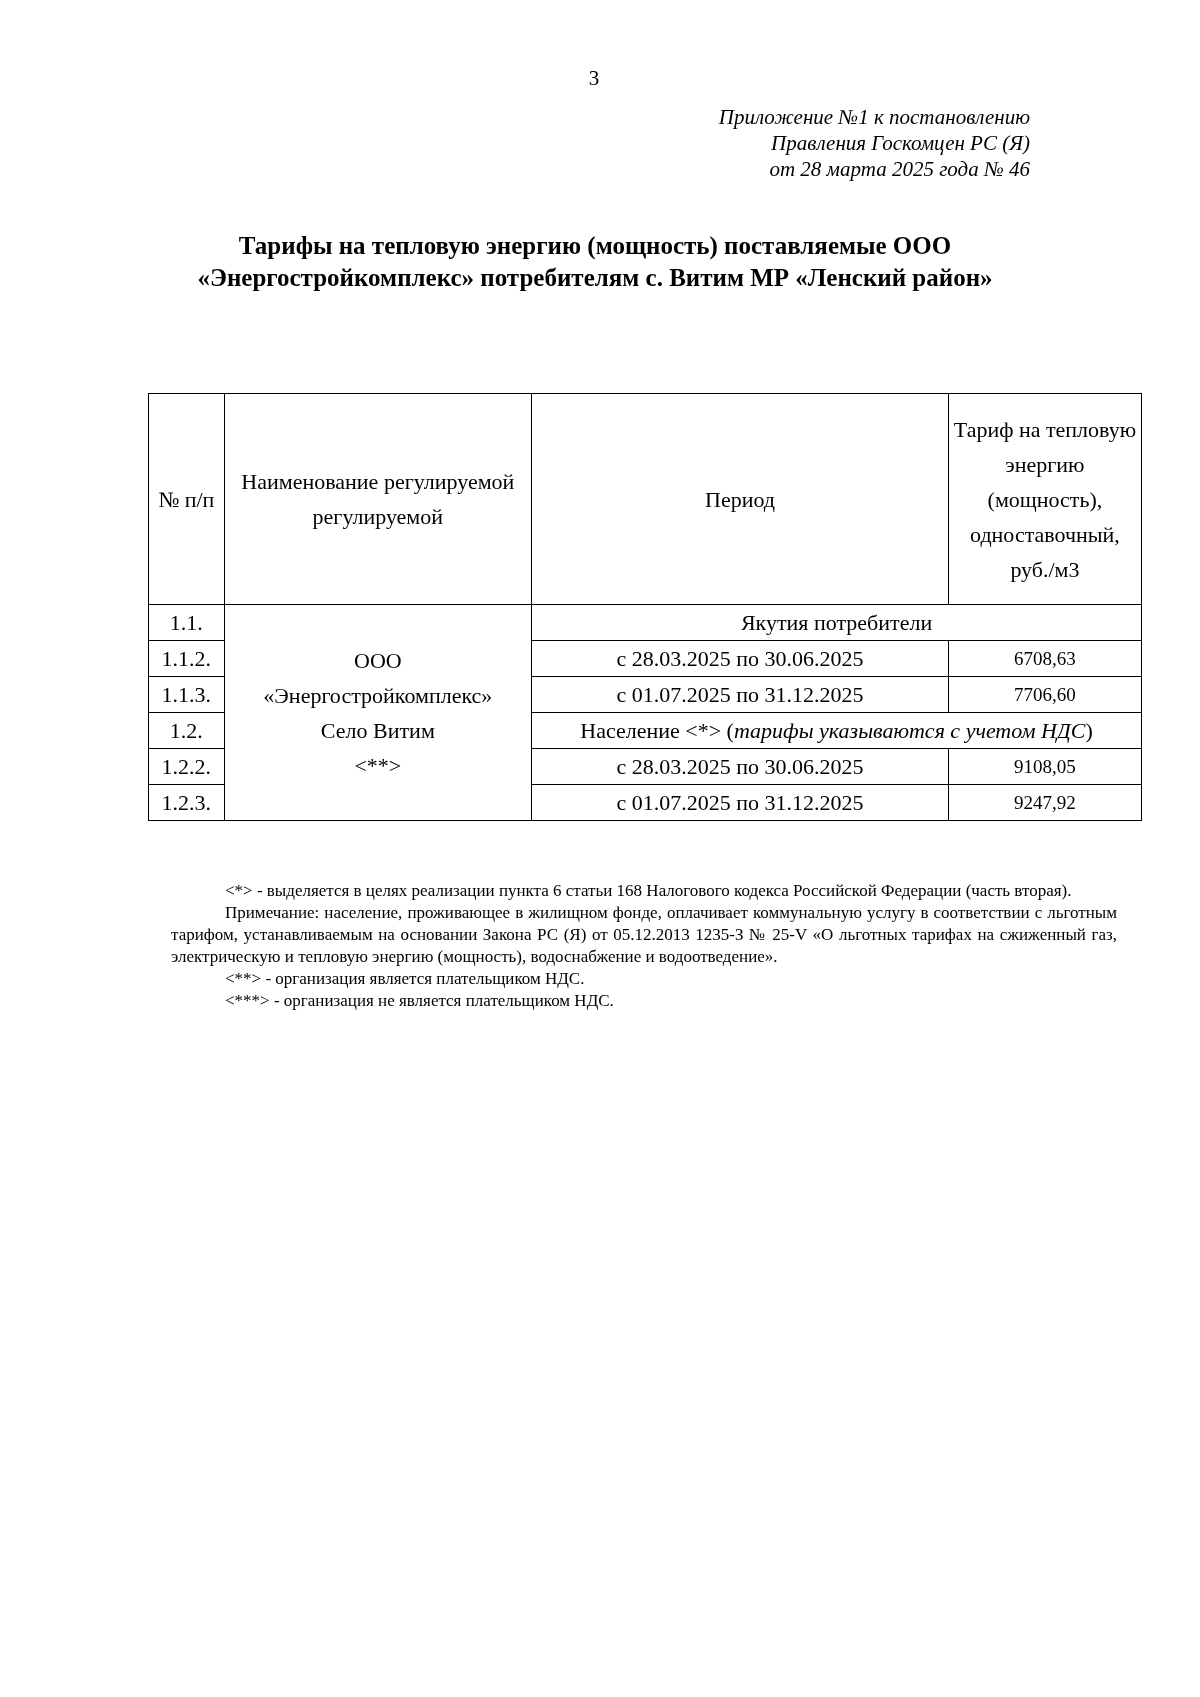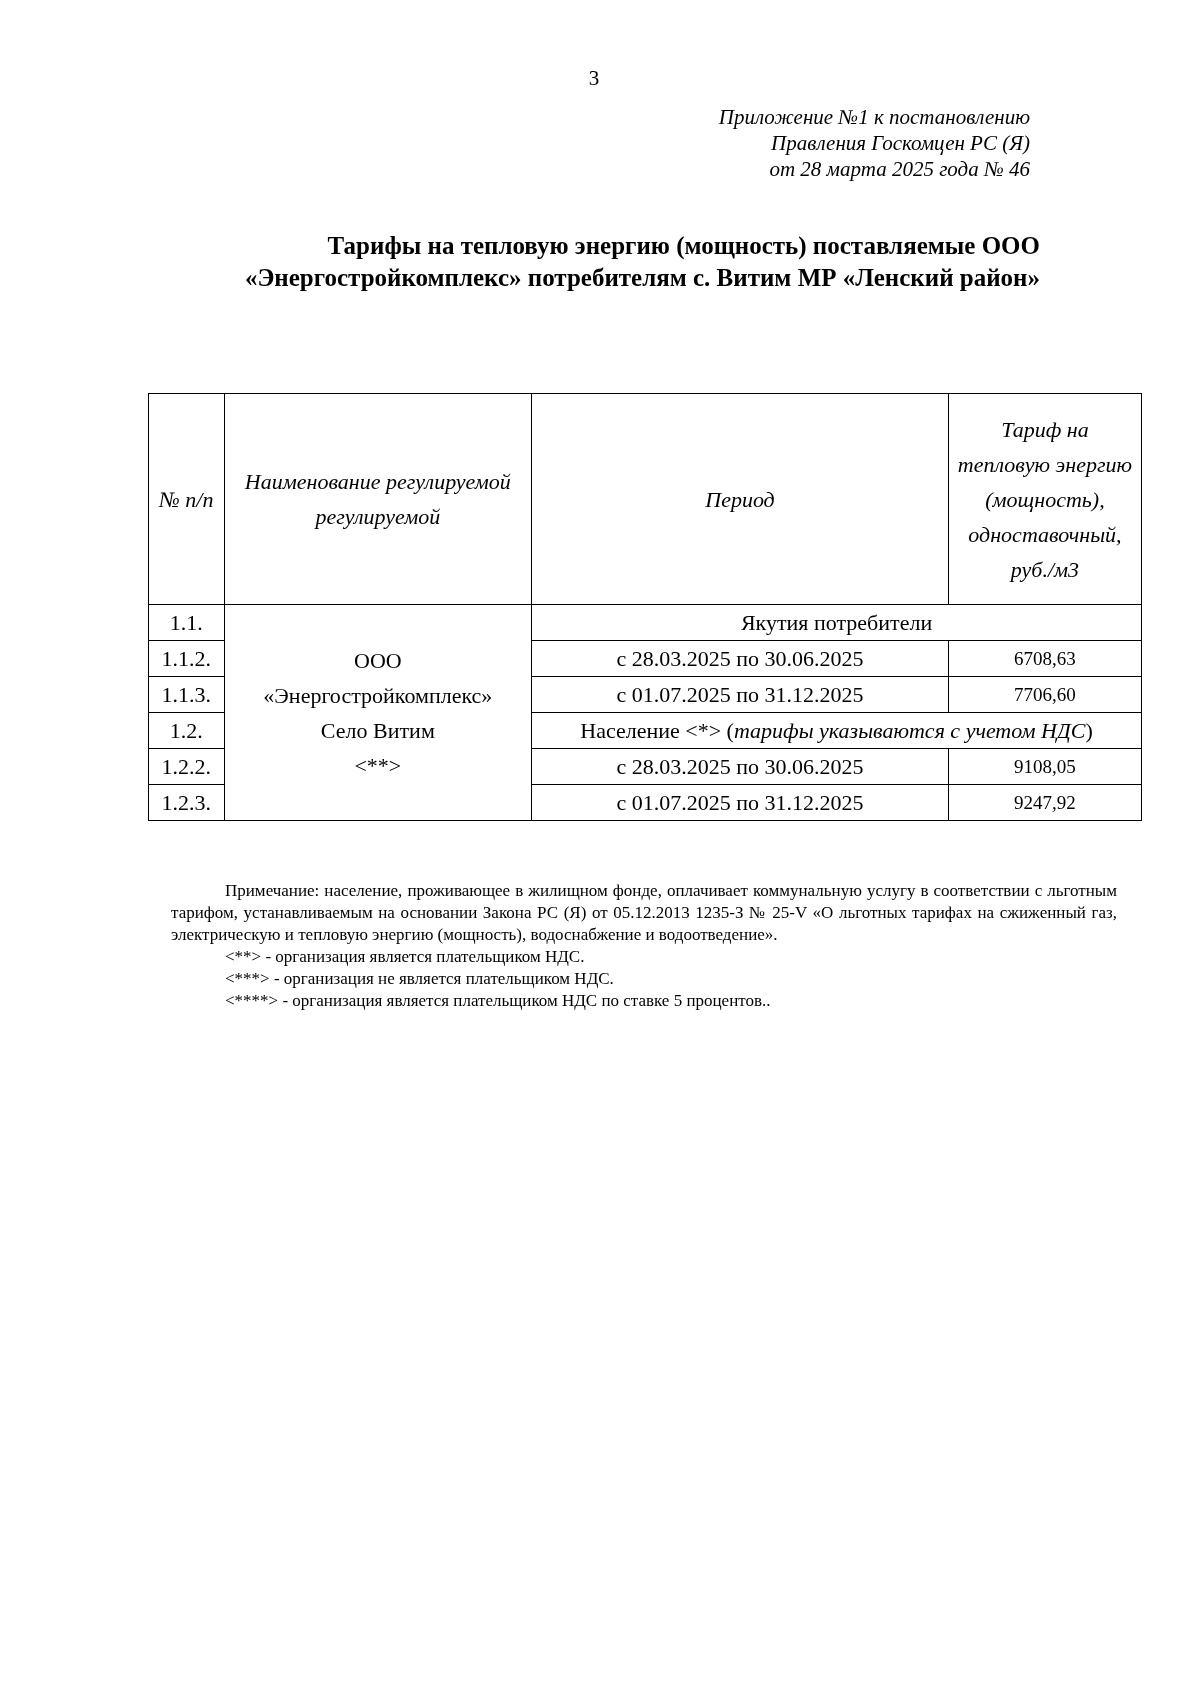--- a/index.html
+++ b/index.html
@@ -1,23 +1,23 @@
 <!DOCTYPE html>
 <html><head>
 <meta charset="utf-8">
 <style>
   html, body { margin: 0; padding: 0; background: #ffffff; }
   body { width: 1200px; height: 1697px; position: relative; font-family: "Liberation Serif", serif; color: #000; }
   .page-number { position: absolute; top: 66px; left: 0; width: 1188px; text-align: center; font-size: 21px; }
   .appendix { position: absolute; top: 104px; right: 170px; text-align: right; font-size: 21px; line-height: 26px; font-style: italic; }
   .appendix div { white-space: nowrap; }
-  .title { position: absolute; top: 230px; left: 150px; width: 890px; text-align: right; font-weight: bold; font-size: 25px; line-height: 32px; }
+  .title { position: absolute; top: 230px; left: 150px; width: 890px; text-align: center; font-weight: bold; font-size: 25px; line-height: 32px; }
   table.tariff { position: absolute; top: 393px; left: 148px; width: 994px; border-collapse: collapse; font-size: 22px; table-layout: fixed; }
   table.tariff td, table.tariff th { border: 1.5px solid #000; text-align: center; vertical-align: middle; padding: 0 4px; font-weight: normal; line-height: 35px; }
-  table.tariff th { line-height: 35px; font-style: italic; }
+  table.tariff th { line-height: 35px; }
   .c1 { width: 74px; } .c2 { width: 301px; } .c3 { width: 408px; } .c4 { width: 189px; }
   .value { font-size: 19px; }
   .italic { font-style: italic; margin-top: 14px; }
   .notes { position: absolute; top: 880px; left: 171px; width: 946px; font-size: 17px; line-height: 22px; text-align: justify; }
   .notes p { margin: 0; text-indent: 54px; }
 </style>
 </head>
 <body>
 
 <div class="page-number">3</div>
@@ -78,17 +78,17 @@
   </tr>
   <tr>
     <td>1.2.3.</td>
     <td>с 01.07.2025 по 31.12.2025</td>
     <td class="value">9247,92</td>
   </tr>
 </tbody>
   </table>
 
 <div class="notes">
+  <p>&lt;*&gt; - выделяется в целях реализации пункта 6 статьи 168 Налогового кодекса Российской Федерации (часть вторая).</p>
   <p>Примечание: население, проживающее в жилищном фонде, оплачивает коммунальную услугу в соответствии с льготным тарифом, устанавливаемым на основании Закона РС (Я) от 05.12.2013 1235-З № 25-V «О льготных тарифах на сжиженный газ, электрическую и тепловую энергию (мощность), водоснабжение и водоотведение».</p>
   <p>&lt;**&gt; - организация является плательщиком НДС.</p>
   <p>&lt;***&gt; - организация не является плательщиком НДС.</p>
-  <p>&lt;****&gt; - организация является плательщиком НДС по ставке 5 процентов..</p>
 </div>
 
 </body></html>

